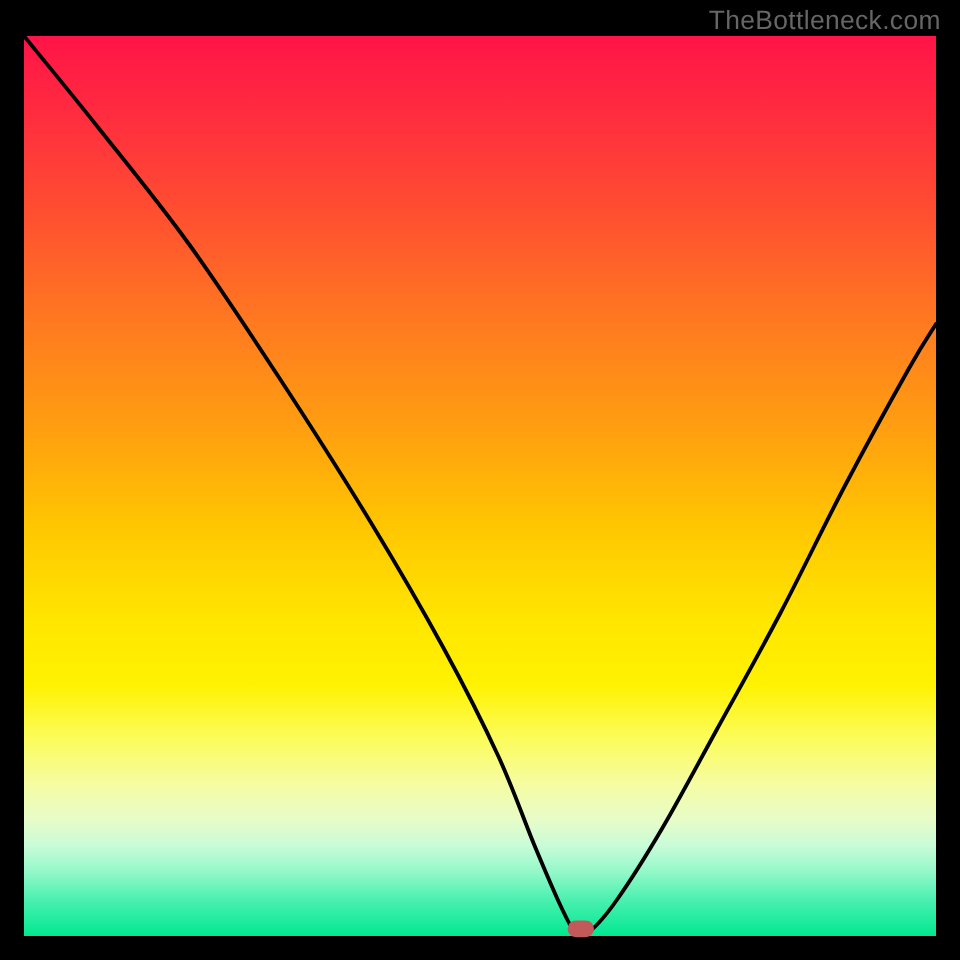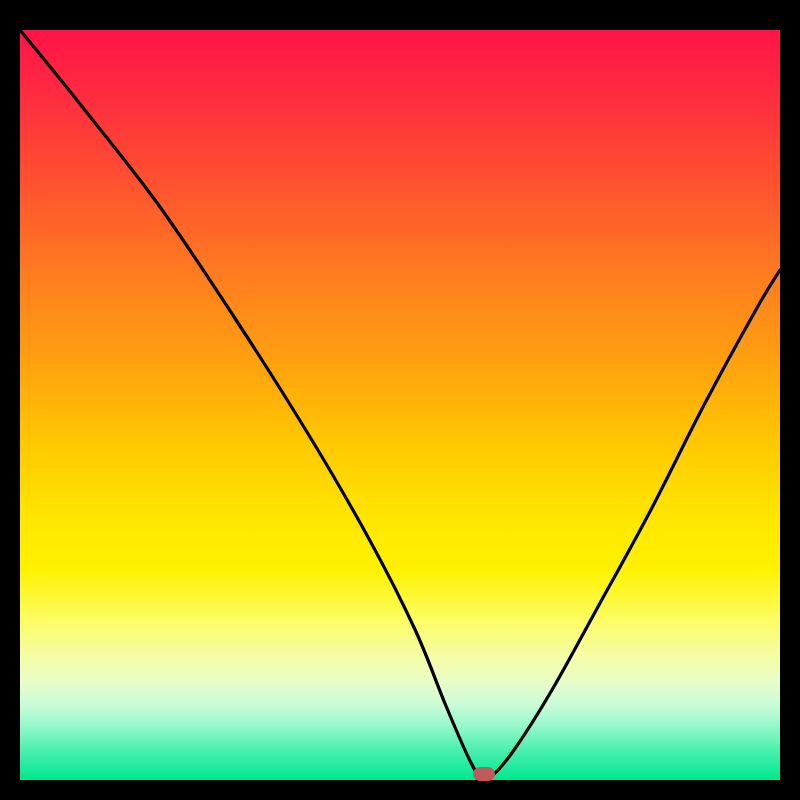--- a/index.html
+++ b/index.html
@@ -68,20 +68,21 @@
     border-radius: 7px;
     background: #c35a5a;
     transform: translate(-50%, -50%);
   }
 </style>
 </head>
 <body>
 
 <div class="frame">
 
+  <div class="watermark">TheBottleneck.com</div>
 
   <div class="plot-area">
     <div class="gradient-bg"></div>
 
     <svg class="curve" viewBox="0 0 760 750" preserveAspectRatio="none">
       <path id="curve-path" fill="none" stroke="#000000" stroke-width="3.2" stroke-linecap="round" d="M 0,0 C 10.133333333333335,12.5 38.00000000000001,46.25 60.800000000000004,75 C 83.6,103.75 111.46666666666665,137.5 136.79999999999998,172.5 C 162.13333333333333,207.5 187.46666666666667,246.25 212.8,285 C 238.13333333333335,323.75 266,367.5 288.8,405 C 311.6,442.5 331.8666666666667,477.5 349.6,510 C 367.33333333333337,542.5 382.5333333333333,572.5 395.2,600 C 407.8666666666667,627.5 416.73333333333335,653.75 425.6,675 C 434.4666666666667,696.25 442.7,715.625 448.4,727.5 C 454.09999999999997,739.375 456,743.125 459.8,746.25 C 463.6,749.375 465.5,750.625 471.2,746.25 C 476.9,741.875 483.8666666666667,734.375 494,720 C 504.1333333333333,705.625 518.0666666666666,683.75 532,660 C 545.9333333333334,636.25 561.1333333333333,607.5 577.6,577.5 C 594.0666666666667,547.5 613.0666666666666,513.75 630.8,480 C 648.5333333333333,446.25 666.2666666666667,408.75 684,375 C 701.7333333333333,341.25 724.5333333333333,300 737.1999999999999,277.5 C 749.8666666666666,255 756.2,246.24999999999994 760,239.99999999999994"></path>
     </svg>
 
     <div class="marker" id="marker" style="left: 463.6px; top: 744px; background: rgb(195, 90, 90);"></div>
   </div>

